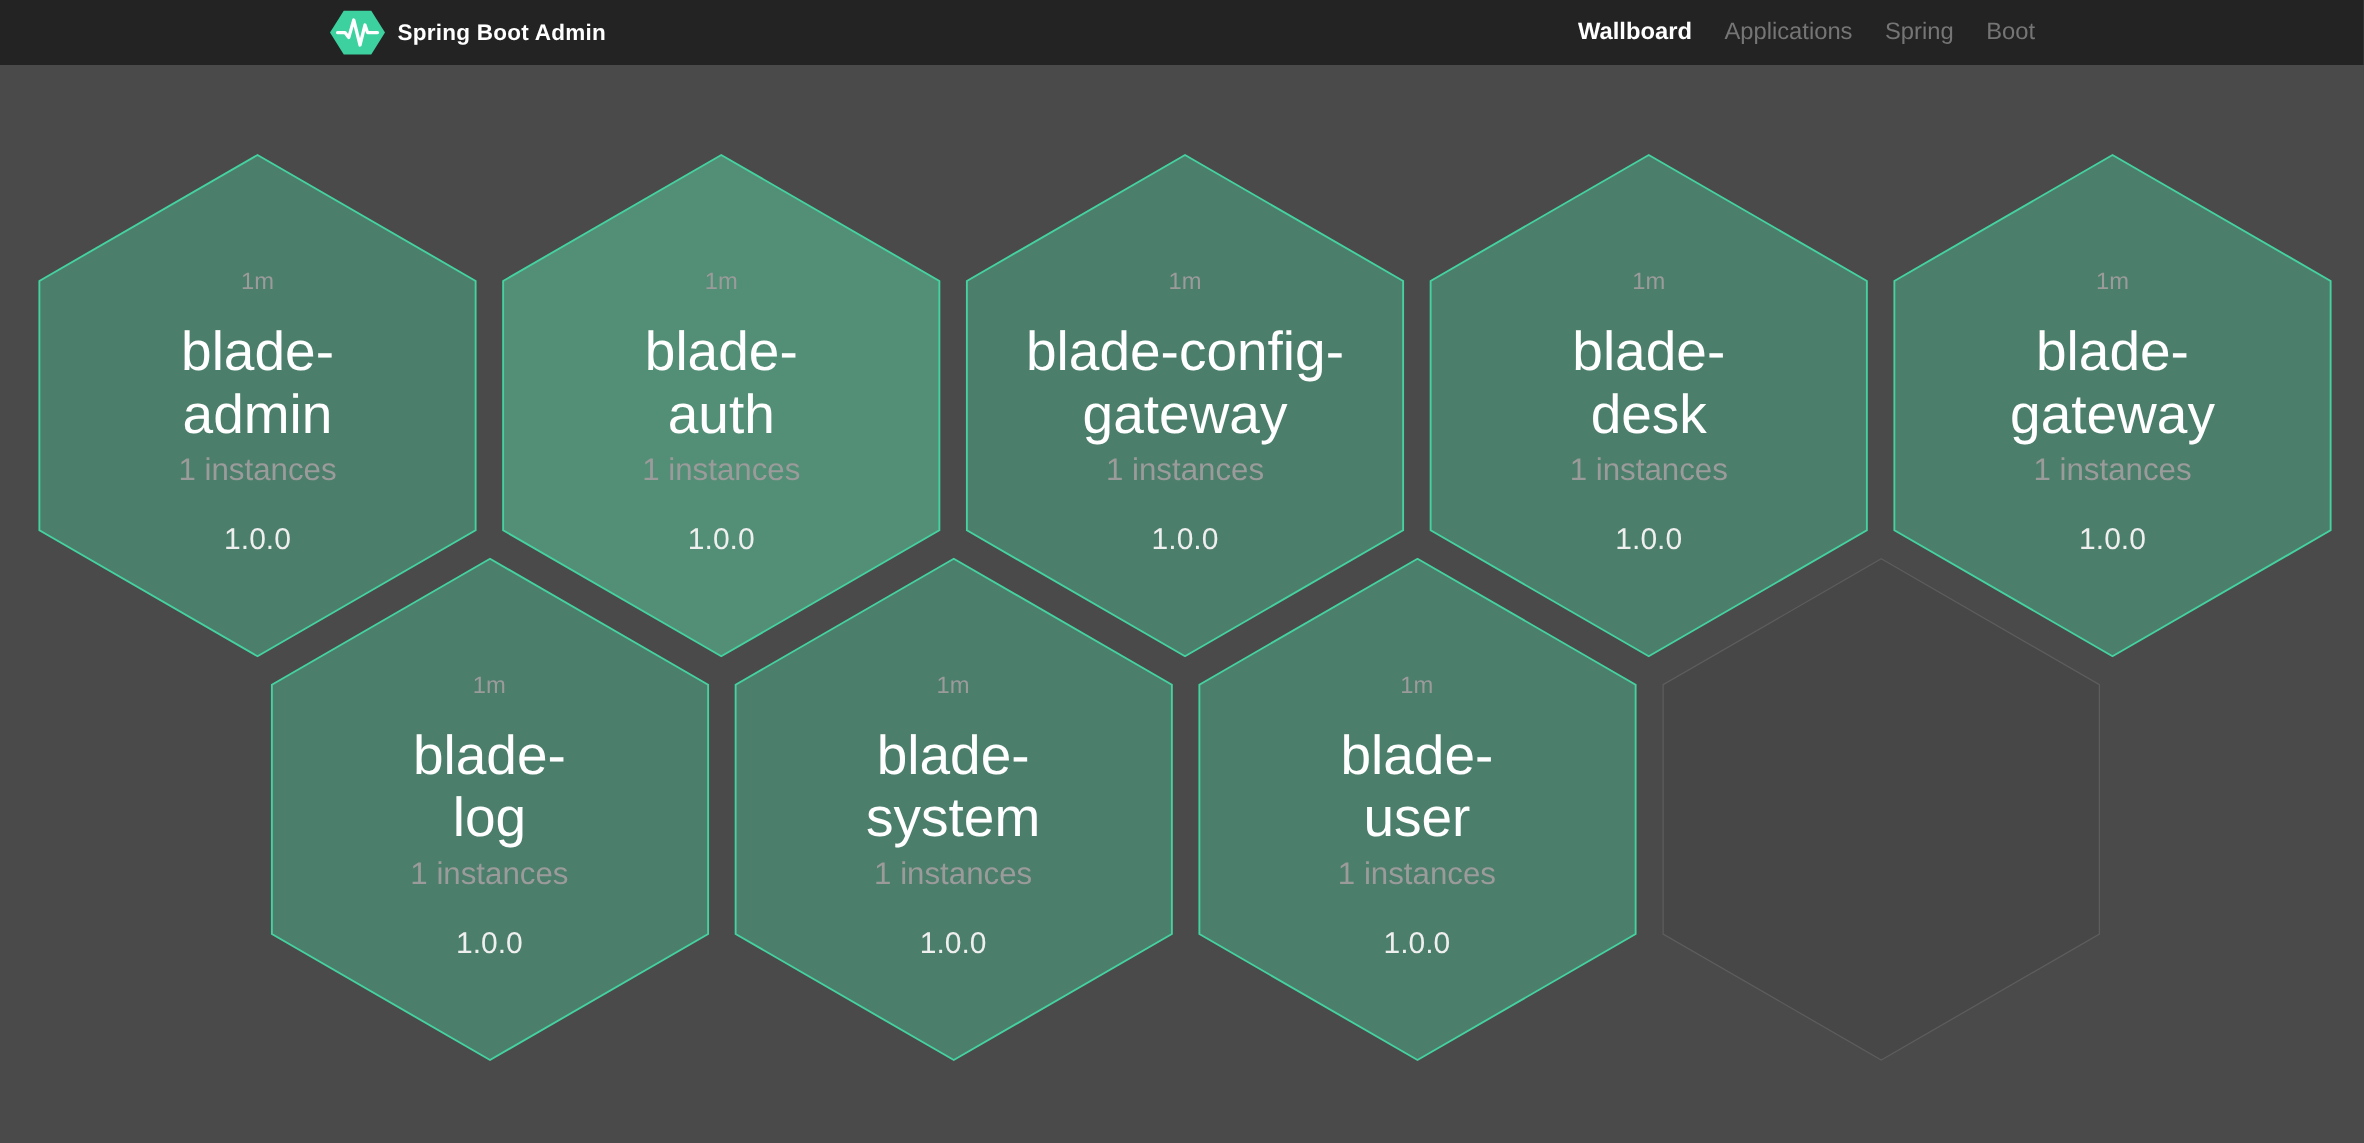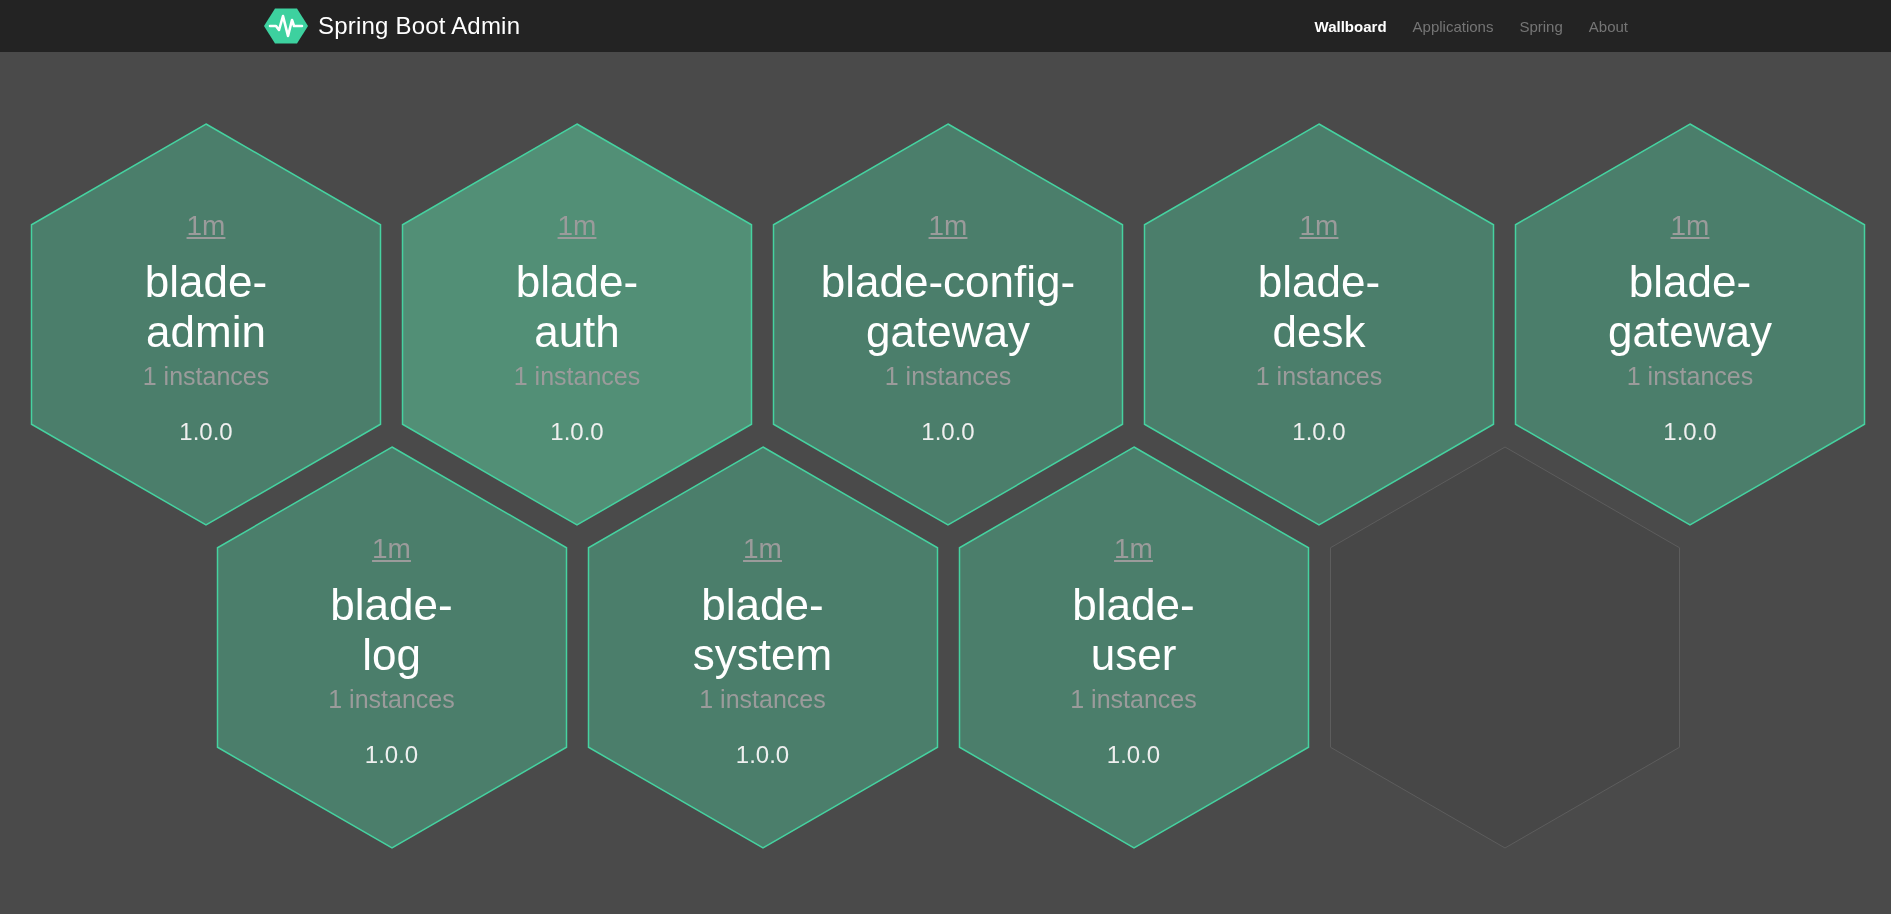--- a/index.html
+++ b/index.html
@@ -27,30 +27,30 @@
     position:absolute;top:0;left:0;width:100%;height:52px;
     background:var(--header-bg);
   }
   .brand{
     position:absolute;left:263px;top:0;height:52px;
     display:flex;align-items:center;gap:9px;
   }
   .brand-logo{display:block;}
   .brand-title{
     color:var(--text-white);
-    font-size:24px;font-weight:normal;letter-spacing:0.2px;
+    font-size:18px;font-weight:bold;letter-spacing:0.2px;
     white-space:nowrap;
   }
   .nav{
     position:absolute;right:263px;top:0;height:52px;
     display:flex;align-items:center;gap:26px;
   }
   .nav a{
     text-decoration:none;
-    font-size:15px;
+    font-size:19px;
     color:var(--text-dim);
     cursor:pointer;
     white-space:nowrap;
   }
   .nav a.active{color:var(--text-white);font-weight:600;}
 
   
   .board{position:absolute;top:0;left:0;width:100%;height:100%;}
   .hex{
     position:absolute;width:352px;height:403px;
@@ -70,23 +70,22 @@
     stroke-width:1;
   }
   .hex-content{
     position:absolute;inset:0;
     display:flex;flex-direction:column;align-items:center;justify-content:center;
     text-align:center;
     padding-top:10px;
     pointer-events:none;
   }
   .uptime{
-    font-size:28px;line-height:26px;color:var(--text-muted);
+    font-size:19px;line-height:26px;color:var(--text-muted);
     margin-bottom:18px;
-    text-decoration:underline;
   }
   .app-name{
     font-size:44px;line-height:50px;color:var(--text-white);
     white-space:pre-line;
   }
   .instances{
     font-size:25px;line-height:26px;color:var(--text-muted);
     margin-top:6px;
   }
   .version{
@@ -102,21 +101,21 @@
     <svg class="brand-logo" width="46" height="38" viewBox="0 0 46 38">
       <polygon points="1,19 12,1.5 34,1.5 45,19 34,36.5 12,36.5" fill="#3DD19F"></polygon>
       <polyline points="7,19 13,19 16,23 20,9 25,29 29,13 31,19 39,19" fill="none" stroke="#FFFFFF" stroke-width="2.6" stroke-linecap="round" stroke-linejoin="round"></polyline>
     </svg>
     <span class="brand-title">Spring Boot Admin</span>
   </div>
   <nav class="nav">
       <a class="active">Wallboard</a>
       <a>Applications</a>
       <a>Spring</a>
-      <a>About</a>
+      <a>Boot</a>
     </nav>
 </div>
 
 <div class="board">
     <div class="hex" style="left: 30px; top: 123px;">
     <svg class="hex-svg" viewBox="0 0 352 403" preserveAspectRatio="none">
       <polygon points="176,1 350.5,101.75 350.5,301.25 176,402 1.5,301.25 1.5,101.75"></polygon>
     </svg>
     <div class="hex-content">
       <div class="uptime">1m</div>

